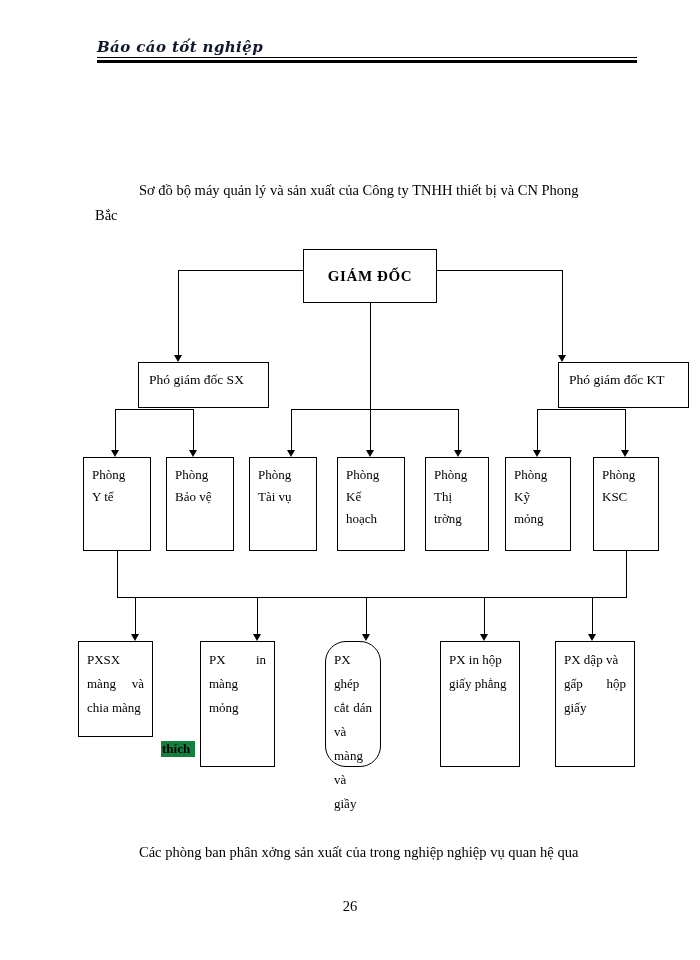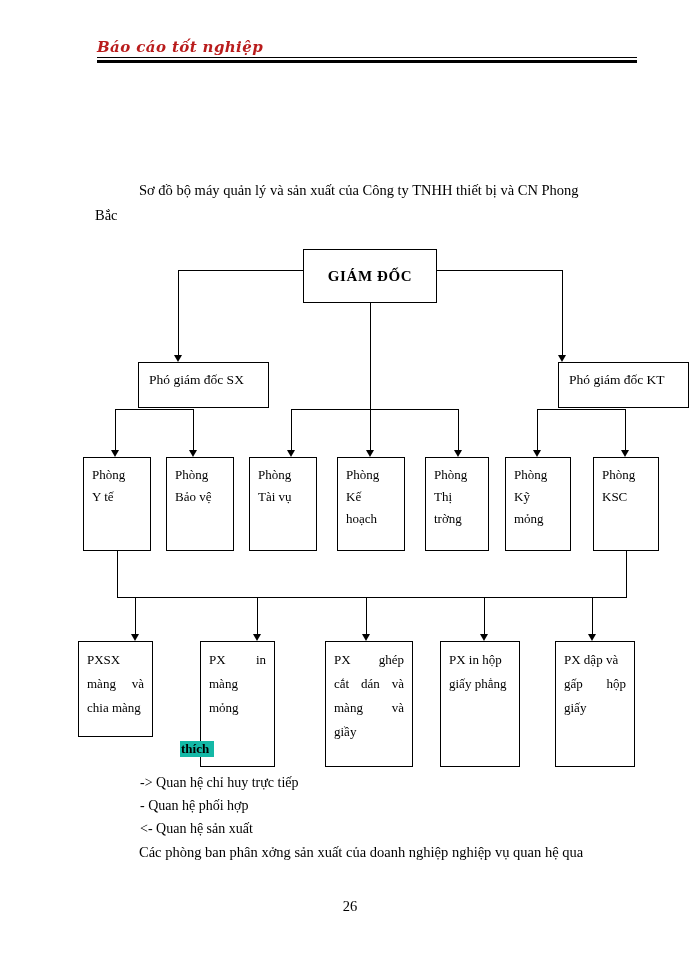--- a/index.html
+++ b/index.html
@@ -25,21 +25,21 @@
     left: 97px;
     top: 38px;
     width: 540px;
   }
   #header-text {
     font-family: "DejaVu Serif", "Liberation Serif", serif;
     font-style: italic;
     font-weight: bold;
     font-size: 15px;
     letter-spacing: 0.4px;
-    color: #b91c1c;
+    color: #0f172a;
     white-space: nowrap;
   }
   #header-rule-thin {
     margin-top: 1px;
     height: 1px;
     background: #000;
   }
   #header-rule-thick {
     margin-top: 2px;
     height: 3px;
@@ -113,23 +113,23 @@
     width: 0; height: 0;
     border-left: 4px solid transparent;
     border-right: 4px solid transparent;
     border-top: 7px solid #000000;
     z-index: 2;
   }
 
   
   #stray-thich {
     position: absolute;
-    left: 180px;
+    left: 161px;
     top: 741px;
-    background: #14b8a6;
+    background: #15803d;
     font-size: 13px;
     font-weight: bold;
     line-height: 16px;
     padding: 0 1px;
     z-index: 5;
     overflow: hidden;
     width: 32px;
     white-space: nowrap;
   }
 
@@ -286,21 +286,21 @@
       <span class="ln j">màng và</span>
       <span class="ln">chia màng</span>
     </div>
 
     <div class="node shop" style="left:200px; top:641px; width:75px; height:126px;">
       <span class="ln j">PX        in</span>
       <span class="ln">màng</span>
       <span class="ln">mỏng</span>
     </div>
 
-    <div class="node shop" style="left:325px; top:641px; width:88px; height:126px;">
+    <div class="node shop" style="left:325px; top:641px; width:56px; height:126px;border-radius:21px;">
       <span class="ln j">PX   ghép</span>
       <span class="ln j">cắt dán và</span>
       <span class="ln j">màng   và</span>
       <span class="ln">giầy</span>
     </div>
 
     <div class="node shop" style="left:440px; top:641px; width:80px; height:126px;">
       <span class="ln">PX in hộp</span>
       <span class="ln">giấy phẳng</span>
     </div>
@@ -308,25 +308,20 @@
     <div class="node shop" style="left:555px; top:641px; width:80px; height:126px;">
       <span class="ln">PX dập và</span>
       <span class="ln j">gấp   hộp</span>
       <span class="ln">giấy</span>
     </div>
 
     <div id="stray-thich">thích</div>
 
   </div>
 
-  <div id="legend">
-    <div>-&gt; Quan hệ chỉ huy trực tiếp</div>
-    <div>- Quan hệ phối hợp</div>
-    <div>&lt;- Quan hệ sản xuất</div>
+
+  <div id="closing">
+    <span class="indent"></span><span>Các phòng ban phân xởng    sản xuất của trong nghiệp nghiệp vụ quan hệ qua</span><br>
   </div>
 
-  <div id="closing">
-    <span class="indent"></span><span>Các phòng ban phân xởng    sản xuất của doanh nghiệp nghiệp vụ quan hệ qua</span><br>
-  </div>
-
   <div id="page-number">26</div>
 
 </div>
 
 </body></html>

